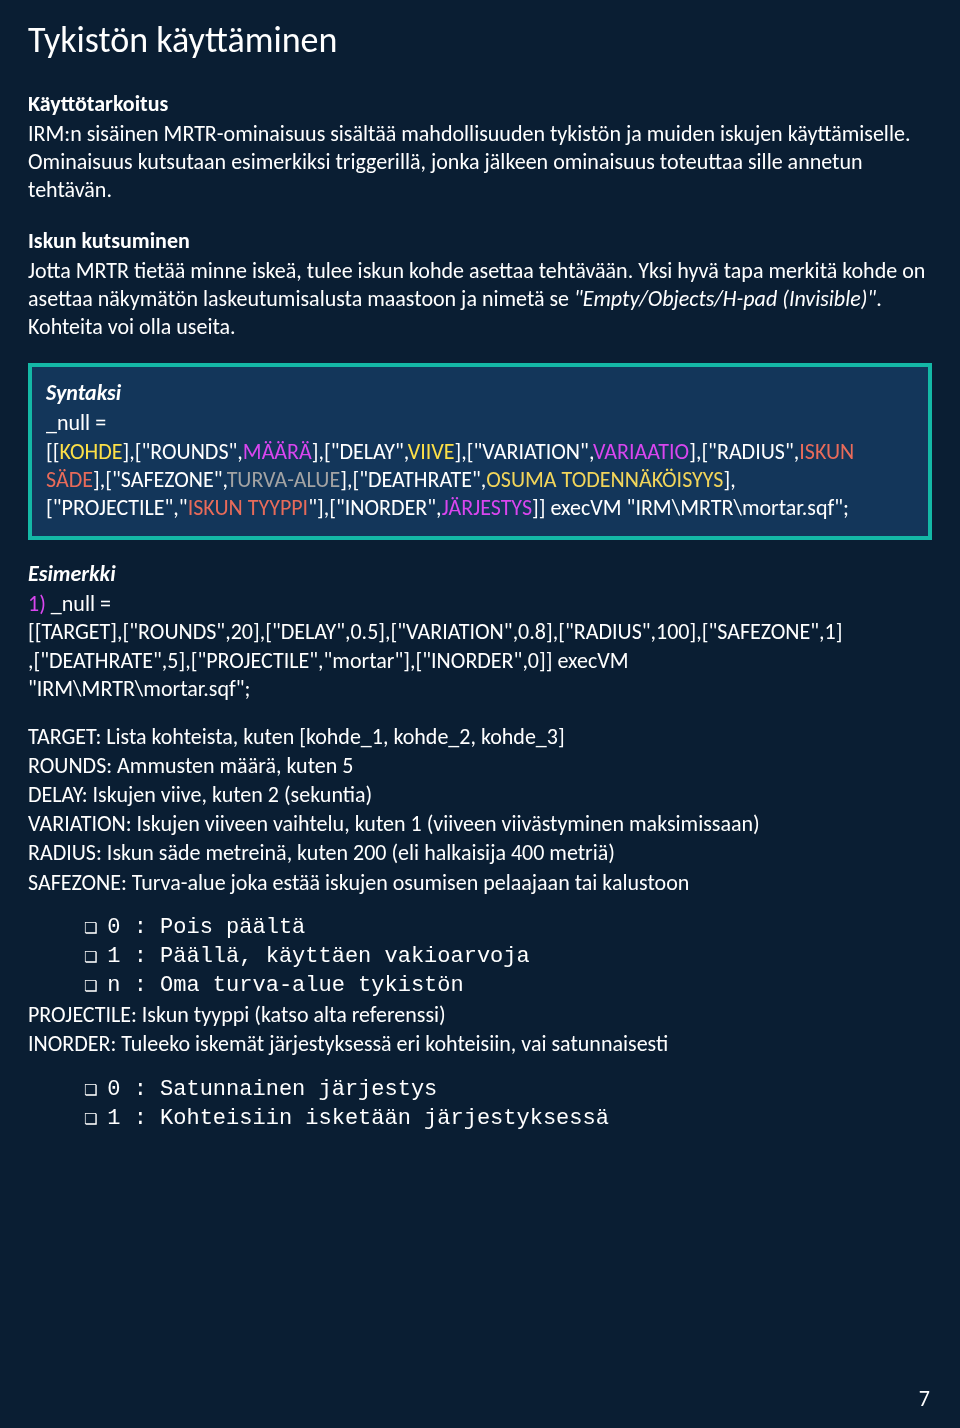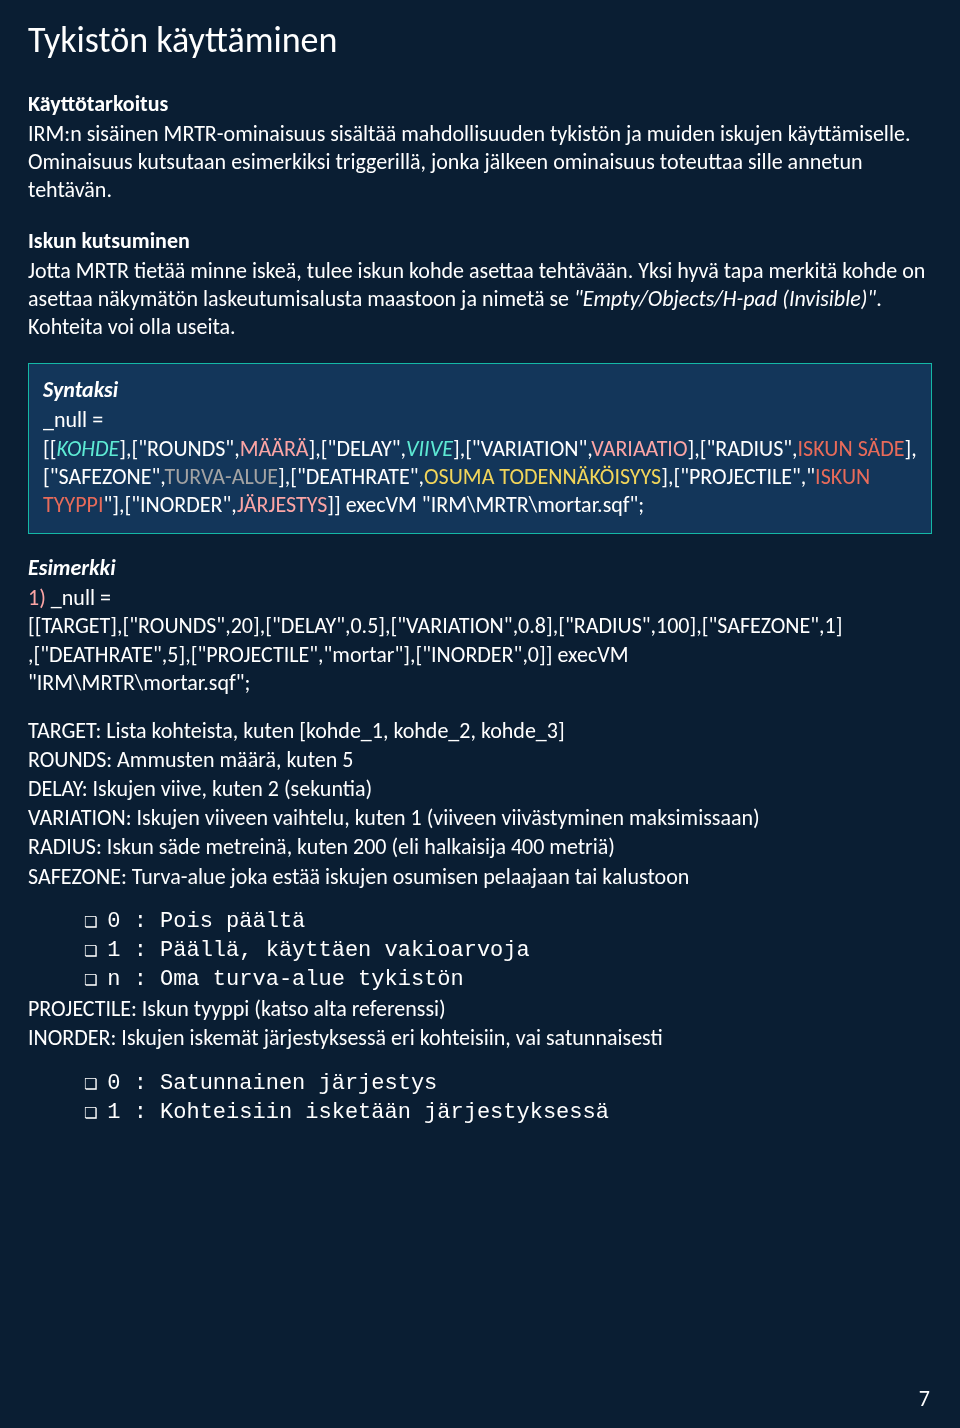--- a/index.html
+++ b/index.html
@@ -24,36 +24,36 @@
   }
   .body-text {
     font-size: 22px;
     line-height: 1.28;
     margin-bottom: 22px;
   }
   .italic { font-style: italic; }
 
   .syntax-box {
     background: #13365a;
-    border: 1px solid #14b8a6;
+    border: 4px solid #14b8a6;
     padding: 12px 14px 14px 14px;
     margin-bottom: 20px;
     font-size: 22px;
     line-height: 1.28;
   }
   .syntax-heading {
     font-style: italic;
     font-weight: 700;
     font-size: 22px;
     margin-bottom: 2px;
   }
   .code-line { word-wrap: break-word; }
 
-  .c-green  { color: #5eead4; font-style: italic; }
-  .c-orange { color: #fca5a5; }
+  .c-green  { color: #fde047; }
+  .c-orange { color: #d946ef; }
   .c-red    { color: #e86b5a; }
   .c-cyan   { color: #a3a3a3; }
   .c-yellow { color: #f2d55a; }
   .c-white  { color: #ffffff; }
 
   .example-block {
     font-size: 22px;
     line-height: 1.28;
     margin-bottom: 20px;
   }
@@ -125,20 +125,20 @@
   <div class="def-line">DELAY: Iskujen viive, kuten 2 (sekuntia)</div>
   <div class="def-line">VARIATION: Iskujen viiveen vaihtelu, kuten 1 (viiveen viivästyminen maksimissaan)</div>
   <div class="def-line">RADIUS: Iskun säde metreinä, kuten 200 (eli halkaisija 400 metriä)</div>
   <div class="def-line">SAFEZONE: Turva-alue joka estää iskujen osumisen pelaajaan tai kalustoon</div>
   <ul class="bullets">
     <li>0 : Pois päältä</li>
     <li>1 : Päällä, käyttäen vakioarvoja</li>
     <li>n : Oma turva-alue tykistön</li>
   </ul>
   <div class="def-line">PROJECTILE: Iskun tyyppi (katso alta referenssi)</div>
-  <div class="def-line">INORDER: Iskujen iskemät järjestyksessä eri kohteisiin, vai satunnaisesti</div>
+  <div class="def-line">INORDER: Tuleeko iskemät järjestyksessä eri kohteisiin, vai satunnaisesti</div>
   <ul class="bullets">
     <li>0 : Satunnainen järjestys</li>
     <li>1 : Kohteisiin isketään järjestyksessä</li>
   </ul>
 </div>
 
 <div class="pagenum">7</div>
 
 </body></html>

